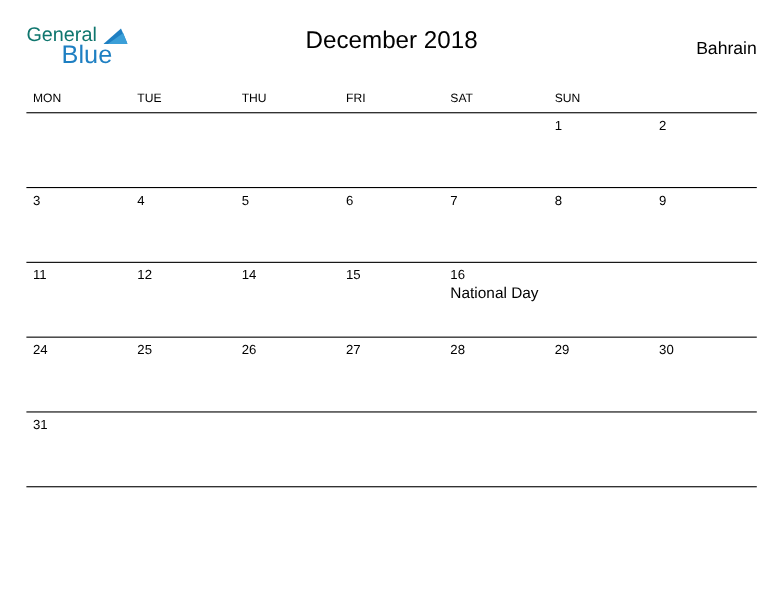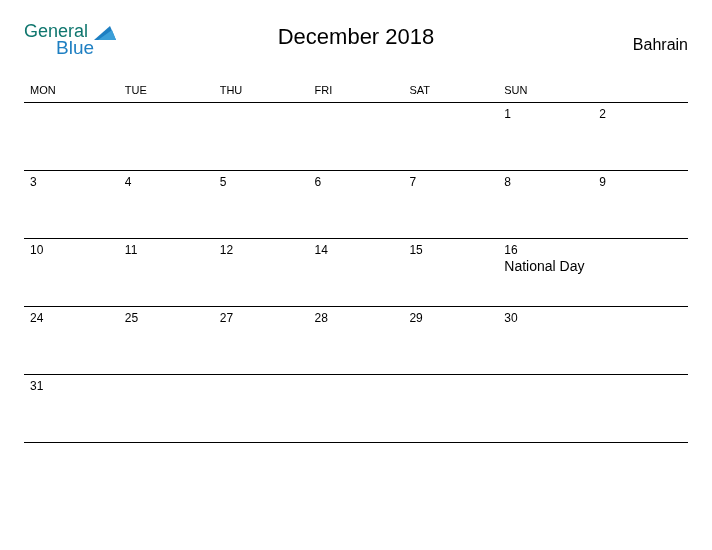--- a/index.html
+++ b/index.html
@@ -15,21 +15,21 @@
     position: relative;
     height: 56px;
   }
   .logo {
     position: absolute;
     left: 0;
     top: 4px;
     line-height: 1;
   }
   .logo .line1 { font-size: 18px; color: #0f766e; font-weight: 500; }
-  .logo .line2 { font-size: 19px; color: #1e7fc2; font-weight: 500; padding-left: 32px; margin-top: -2px; }
+  .logo .line2 { font-size: 23px; color: #1e7fc2; font-weight: 500; padding-left: 32px; margin-top: -2px; }
   .logo .tri {
     position: absolute;
     left: 70px;
     top: 2px;
   }
   .title {
     text-align: center;
     font-size: 22px;
     font-weight: 400;
     padding-top: 6px;
@@ -141,23 +141,20 @@
         </div>
         <div class="day">
           <div class="daynum">8</div>
         </div>
         <div class="day">
           <div class="daynum">9</div>
         </div>
       </div>
       <div class="week">
         <div class="day">
-          <div class="daynum">10</div>
-        </div>
-        <div class="day">
           <div class="daynum">11</div>
         </div>
         <div class="day">
           <div class="daynum">12</div>
         </div>
         <div class="day">
           <div class="daynum">14</div>
         </div>
         <div class="day">
           <div class="daynum">15</div>
@@ -166,20 +163,23 @@
           <div class="daynum">16</div>
           <div class="event">National Day</div>
         </div>
       </div>
       <div class="week">
         <div class="day">
           <div class="daynum">24</div>
         </div>
         <div class="day">
           <div class="daynum">25</div>
+        </div>
+        <div class="day">
+          <div class="daynum">26</div>
         </div>
         <div class="day">
           <div class="daynum">27</div>
         </div>
         <div class="day">
           <div class="daynum">28</div>
         </div>
         <div class="day">
           <div class="daynum">29</div>
         </div>

